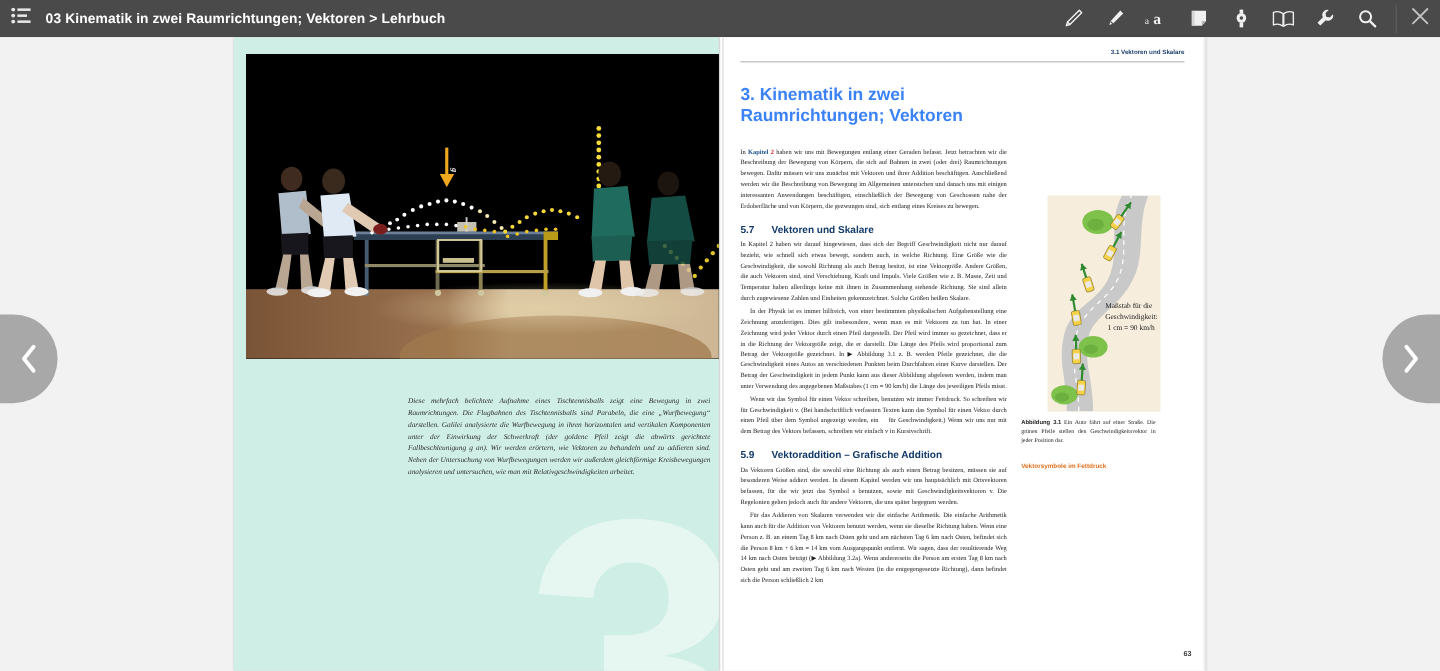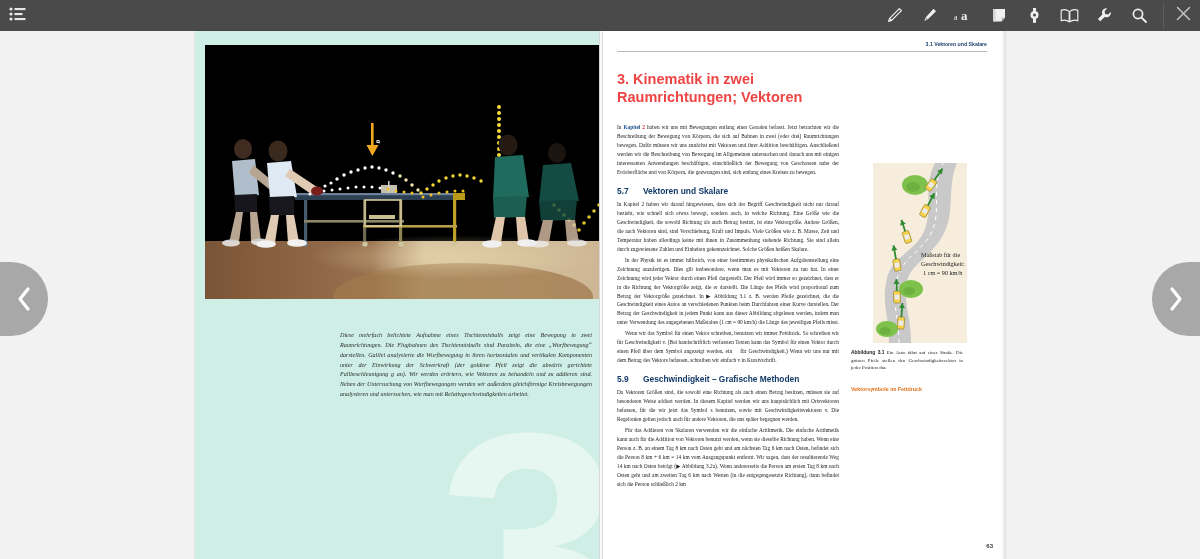--- a/index.html
+++ b/index.html
@@ -135,21 +135,21 @@
     background: #b9b9b9;
   }
   #chapter-title {
     position: absolute;
     left: 14px; top: 39px;
     width: 210px;
     font-family: "Liberation Sans", sans-serif;
     font-size: 14.5px;
     font-weight: bold;
     line-height: 1.27;
-    color: #ef4444;
+    color: #3b82f6;
   }
   #col-main {
     position: absolute;
     left: 14px; top: 92px;
     width: 222px;
   }
   .body-p {
     font-family: "Liberation Serif", serif;
     font-size: 5.35px;
     line-height: 1.68;
@@ -241,20 +241,21 @@
         <circle cx="2" cy="2" r="1.6" fill="#e8e8e8"></circle>
         <circle cx="2" cy="7" r="1.6" fill="#e8e8e8"></circle>
         <circle cx="2" cy="12" r="1.6" fill="#e8e8e8"></circle>
         <rect x="5.5" y="1" width="11" height="2.1" fill="#e8e8e8"></rect>
         <rect x="5.5" y="6" width="8" height="2.1" fill="#e8e8e8"></rect>
         <rect x="5.5" y="11" width="11" height="2.1" fill="#e8e8e8"></rect>
       </svg>
     </span>
   </div>
 
+  <div id="doc-title">03 Kinematik in zwei Raumrichtungen; Vektoren &gt; Lehrbuch</div>
 
   <div id="tool-icons">
 
     <div class="tool">
       <span>
         <svg width="17" height="17" viewBox="0 0 17 17">
           <path d="M13.4 1.6 L15.4 3.6 L5.6 13.4 L2.6 14.4 L3.6 11.4 Z" fill="none" stroke="#f0f0f0" stroke-width="1.2" stroke-linejoin="round"></path>
           <path d="M3.6 11.4 L5.6 13.4" stroke="#f0f0f0" stroke-width="1.1"></path>
         </svg>
       </span>
@@ -557,21 +558,21 @@
         <div class="sec-head">
           <span class="sec-num">5.7</span>
           <span>Vektoren und Skalare</span>
         </div>
         <p class="body-p">In Kapitel 2 haben wir darauf hingewiesen, dass sich der Begriff Geschwindigkeit nicht nur darauf bezieht, wie schnell sich etwas bewegt, sondern auch, in welche Richtung. Eine Größe wie die Geschwindigkeit, die sowohl Richtung als auch Betrag besitzt, ist eine Vektorgröße. Andere Größen, die auch Vektoren sind, sind Verschiebung, Kraft und Impuls. Viele Größen wie z. B. Masse, Zeit und Temperatur haben allerdings keine mit ihnen in Zusammenhang stehende Richtung. Sie sind allein durch zugewiesene Zahlen und Einheiten gekennzeichnet. Solche Größen heißen Skalare.</p>
         <p class="body-p indent">In der Physik ist es immer hilfreich, von einer bestimmten physikalischen Aufgabenstellung eine Zeichnung anzufertigen. Dies gilt insbesondere, wenn man es mit Vektoren zu tun hat. In einer Zeichnung wird jeder Vektor durch einen Pfeil dargestellt. Der Pfeil wird immer so gezeichnet, dass er in die Richtung der Vektorgröße zeigt, die er darstellt. Die Länge des Pfeils wird proportional zum Betrag der Vektorgröße gezeichnet. In ▶ Abbildung 3.1 z. B. werden Pfeile gezeichnet, die die Geschwindigkeit eines Autos an verschiedenen Punkten beim Durchfahren einer Kurve darstellen. Der Betrag der Geschwindigkeit in jedem Punkt kann aus dieser Abbildung abgelesen werden, indem man unter Verwendung des angegebenen Maßstabes (1 cm = 90 km/h) die Länge des jeweiligen Pfeils misst.</p>
         <p class="body-p indent">Wenn wir das Symbol für einen Vektor schreiben, benutzen wir immer Fettdruck. So schreiben wir für Geschwindigkeit v. (Bei handschriftlich verfassten Texten kann das Symbol für einen Vektor durch einen Pfeil über dem Symbol angezeigt werden, ein ⃗ für Geschwindigkeit.) Wenn wir uns nur mit dem Betrag des Vektors befassen, schreiben wir einfach v in Kursivschrift.</p>
 
         <div class="sec-head">
           <span class="sec-num">5.9</span>
-          <span>Geschwindigkeit – Grafische Methoden</span>
+          <span>Vektoraddition – Grafische Addition</span>
         </div>
         <p class="body-p">Da Vektoren Größen sind, die sowohl eine Richtung als auch einen Betrag besitzen, müssen sie auf besonderen Weise addiert werden. In diesem Kapitel werden wir uns hauptsächlich mit Ortsvektoren befassen, für die wir jetzt das Symbol s benutzen, sowie mit Geschwindigkeitsvektoren v. Die Regelonien gelten jedoch auch für andere Vektoren, die uns später begegnen werden.</p>
         <p class="body-p indent">Für das Addieren von Skalaren verwenden wir die einfache Arithmetik. Die einfache Arithmetik kann auch für die Addition von Vektoren benutzt werden, wenn sie dieselbe Richtung haben. Wenn eine Person z. B. an einem Tag 8 km nach Osten geht und am nächsten Tag 6 km nach Osten, befindet sich die Person 8 km + 6 km = 14 km vom Ausgangspunkt entfernt. Wir sagen, dass der resultierende Weg 14 km nach Osten beträgt (▶ Abbildung 3.2a). Wenn andererseits die Person am ersten Tag 8 km nach Osten geht und am zweiten Tag 6 km nach Westen (in die entgegengesetzte Richtung), dann befindet sich die Person schließlich 2 km</p>
       </div>
 
       <div id="col-figure">
 
         <div id="fig-img">
           <svg width="94" height="180" viewBox="0 0 94 180">
             <rect width="94" height="180" fill="#f6eddc"></rect>

